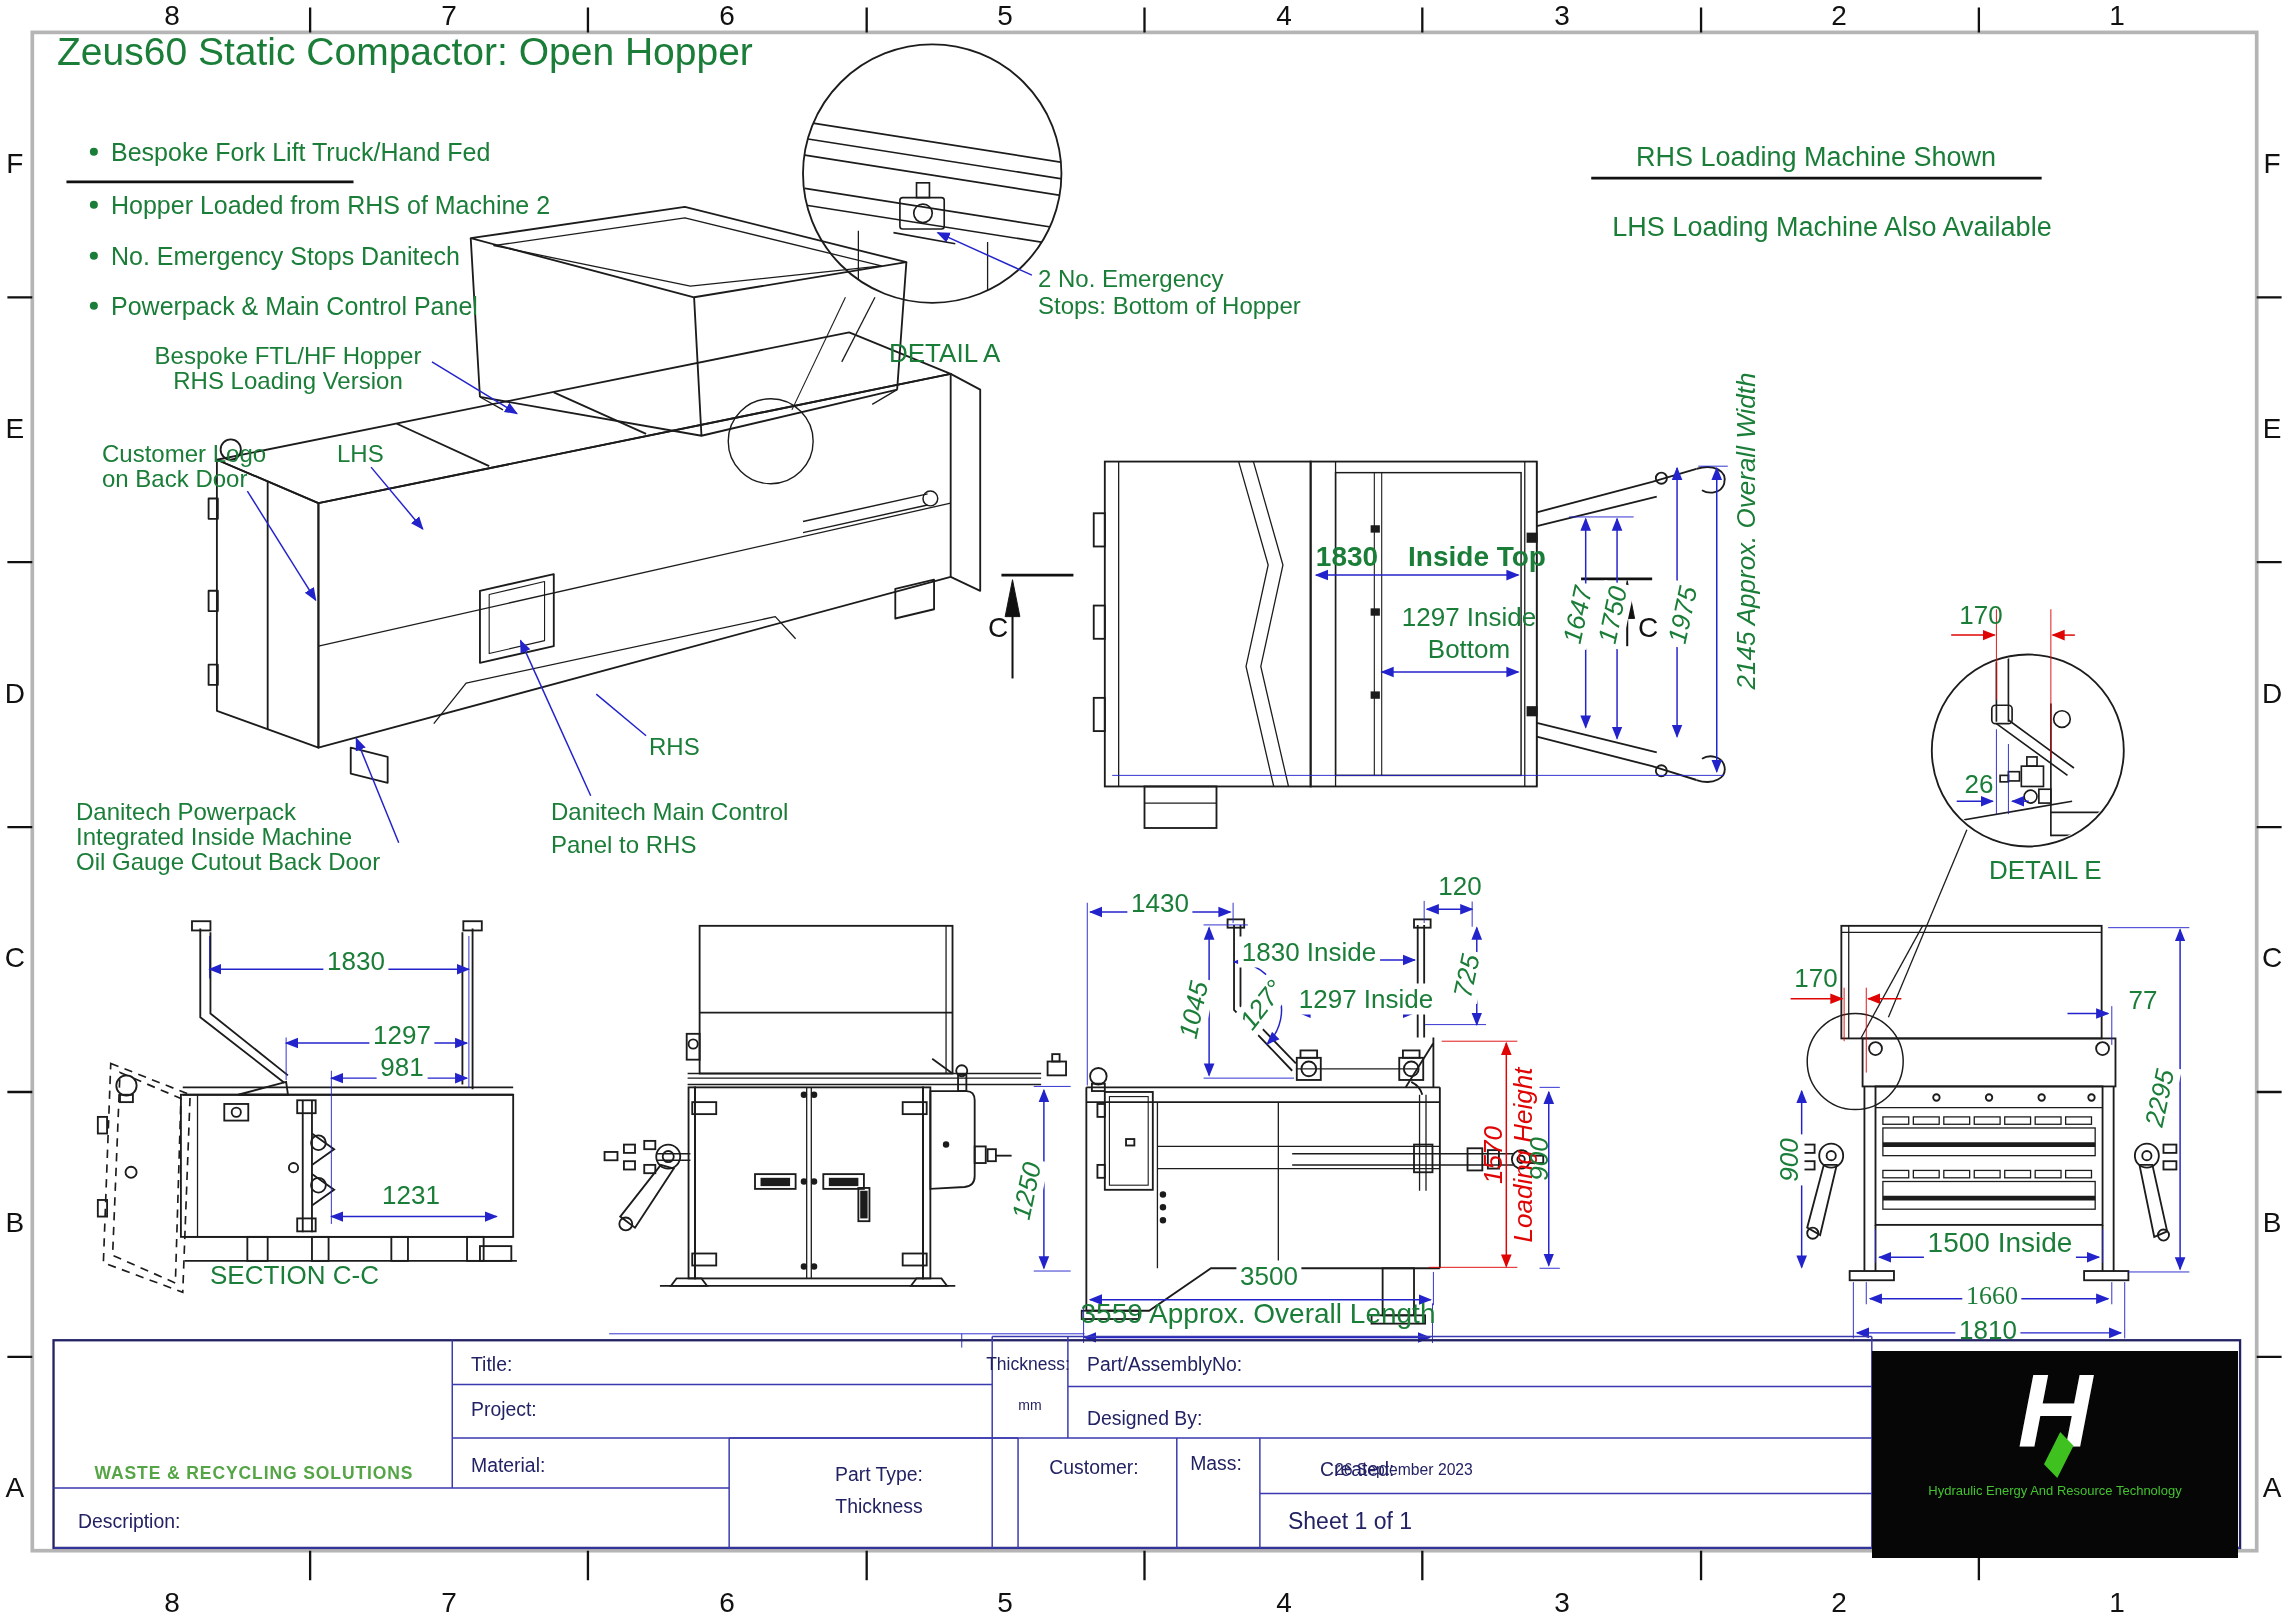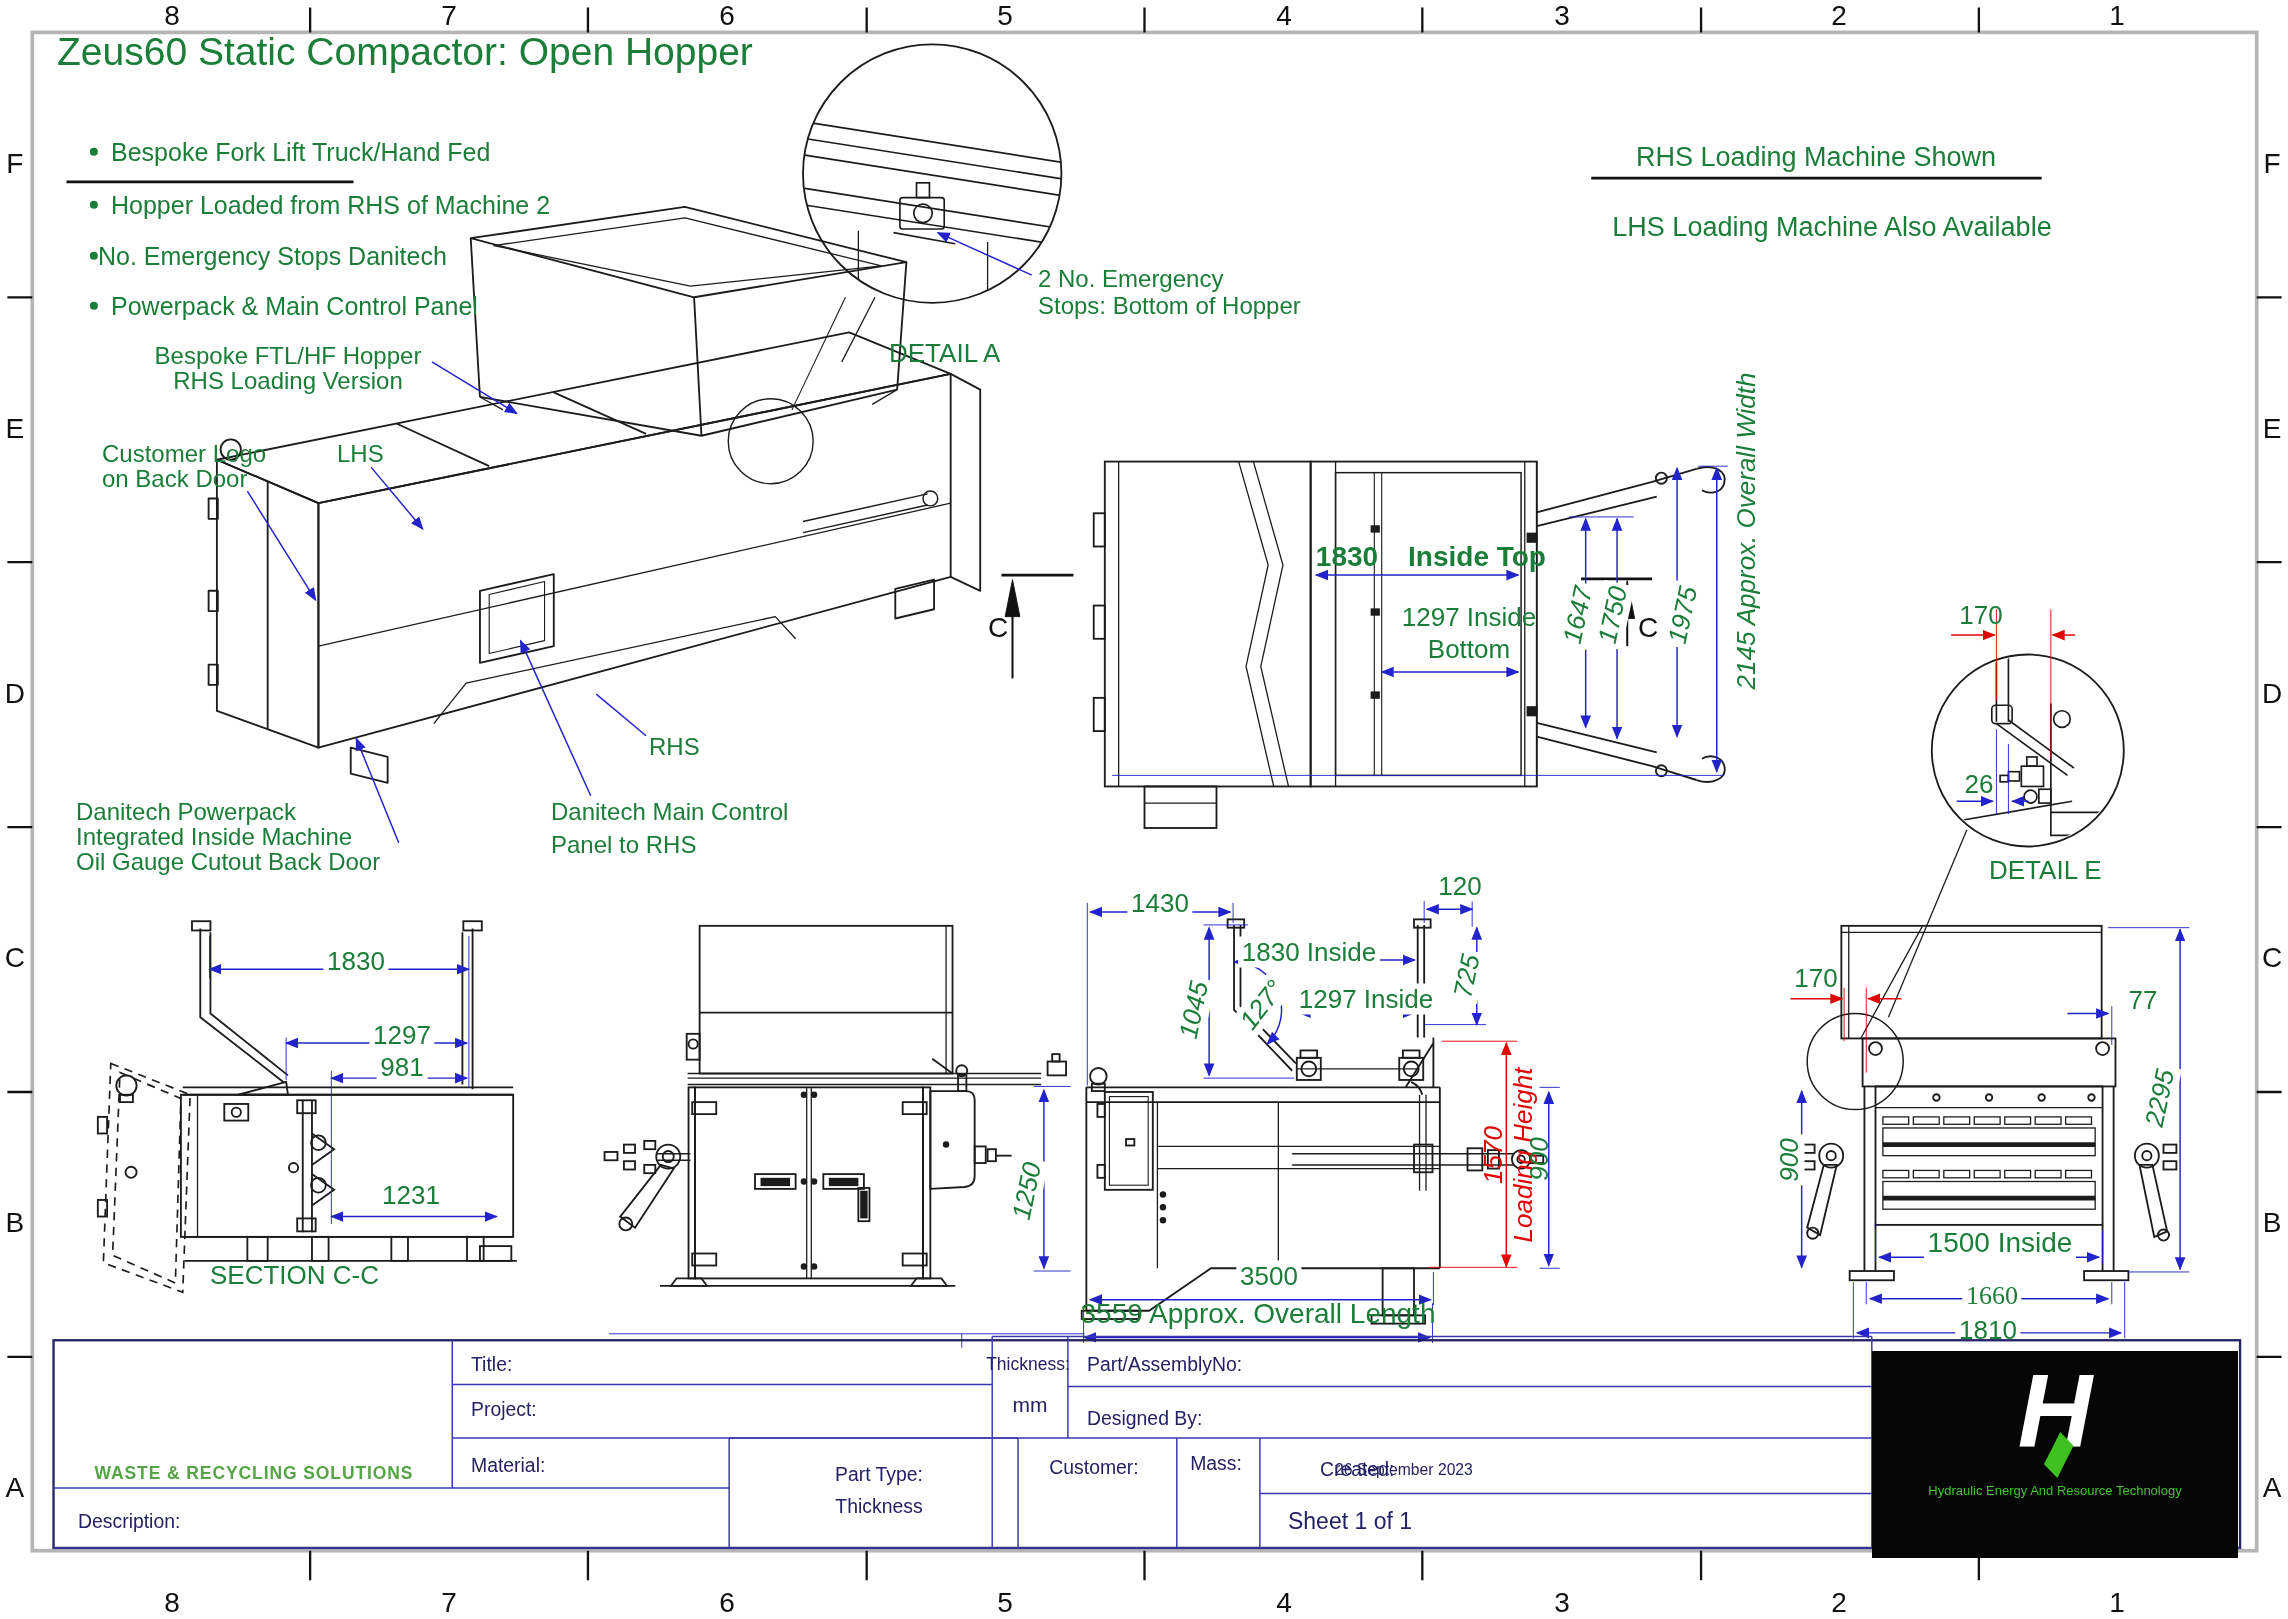--- a/index.html
+++ b/index.html
@@ -462,21 +462,21 @@
   <div class="zone" style="left:2272px;top:958px;">C</div>
   <div class="zone" style="left:2272px;top:1223px;">B</div>
   <div class="zone" style="left:2272px;top:1488px;">A</div>
 
   <div class="abs g" style="left:57px;top:29.5px;font-size:39px;">Zeus60 Static Compactor: Open Hopper</div>
   <span class="bullet-dot" style="left:94px;top:152px;"></span>
   <div class="abs g ctr" style="left:111px;top:152px;transform:translate(0,-50%);font-size:25px;">Bespoke Fork Lift Truck/Hand Fed</div>
   <span class="bullet-dot" style="left:94px;top:205px;"></span>
   <div class="abs g" style="left:111px;top:205px;transform:translate(0,-50%);font-size:25px;">Hopper Loaded from RHS of Machine 2</div>
   <span class="bullet-dot" style="left:94px;top:256px;"></span>
-  <div class="abs g" style="left:98px;top:256px;transform:translate(0,-50%);font-size:25px;">No. Emergency Stops Danitech</div>
+  <div class="abs g" style="left:111px;top:256px;transform:translate(0,-50%);font-size:25px;">No. Emergency Stops Danitech</div>
   <span class="bullet-dot" style="left:94px;top:306px;"></span>
   <div class="abs g" style="left:111px;top:306px;transform:translate(0,-50%);font-size:25px;">Powerpack &amp; Main Control Panel</div>
   <div class="abs g ctr" style="left:1816px;top:157px;font-size:27px;">RHS Loading Machine Shown</div>
   <div class="abs g ctr" style="left:1832px;top:227px;font-size:27px;">LHS Loading Machine Also Available</div>
 
   <div class="lbl ctr" style="left:288px;top:355px;">Bespoke FTL/HF Hopper</div>
   <div class="lbl ctr" style="left:288px;top:380px;">RHS Loading Version</div>
   <div class="lbl" style="left:102px;top:441px;">Customer Logo</div>
   <div class="lbl" style="left:102px;top:466px;">on Back Door</div>
   <div class="lbl" style="left:337px;top:441px;">LHS</div>
@@ -540,21 +540,21 @@
       <path d="M490,1452 V1612 M58,1612 H790 M490,1500 H1075 M490,1558 H1075"></path>
       <path d="M1075,1448 V1677 M1157,1448 V1558 M1075,1448 H2028 M1157,1502 H2028 M1075,1558 H2028 M2028,1448 V1558"></path>
       <path d="M790,1558 V1677 M790,1558 H1103 M1103,1558 V1677 M1275,1558 V1677 M1365,1558 V1677 M1365,1618 H2028 M2028,1558 V1677 M58,1677 H2427"></path>
     </g>
   </svg>
   <div class="tb" style="left:471px;top:1353px;">Title:</div>
   <div class="tb" style="left:471px;top:1398px;">Project:</div>
   <div class="tb" style="left:471px;top:1454px;">Material:</div>
   <div class="tb" style="left:78px;top:1510px;">Description:</div>
   <div class="tb ctr" style="left:1028px;top:1364px;font-size:17.5px;">Thickness:</div>
-  <div class="tb ctr" style="left:1030px;top:1405px;font-size:21px;">mm</div>
+  <div class="tb ctr" style="left:1030px;top:1405px;font-size:14px;">mm</div>
   <div class="tb" style="left:1087px;top:1353px;">Part/AssemblyNo:</div>
   <div class="tb" style="left:1087px;top:1407px;">Designed By:</div>
   <div class="tb ctr" style="left:879px;top:1474px;">Part Type:</div>
   <div class="tb ctr" style="left:879px;top:1506px;">Thickness</div>
   <div class="tb ctr" style="left:1094px;top:1467px;">Customer:</div>
   <div class="tb ctr" style="left:1216px;top:1463px;">Mass:</div>
   <div class="tb" style="left:1272px;top:1458px;margin-left:48px;">Created:</div>
   <div class="tb" style="left:1335px;top:1461px;font-size:15.7px;">26 September 2023</div>
   <div class="tb ctr" style="left:1350px;top:1521px;font-size:23px;">Sheet 1 of 1</div>
 

